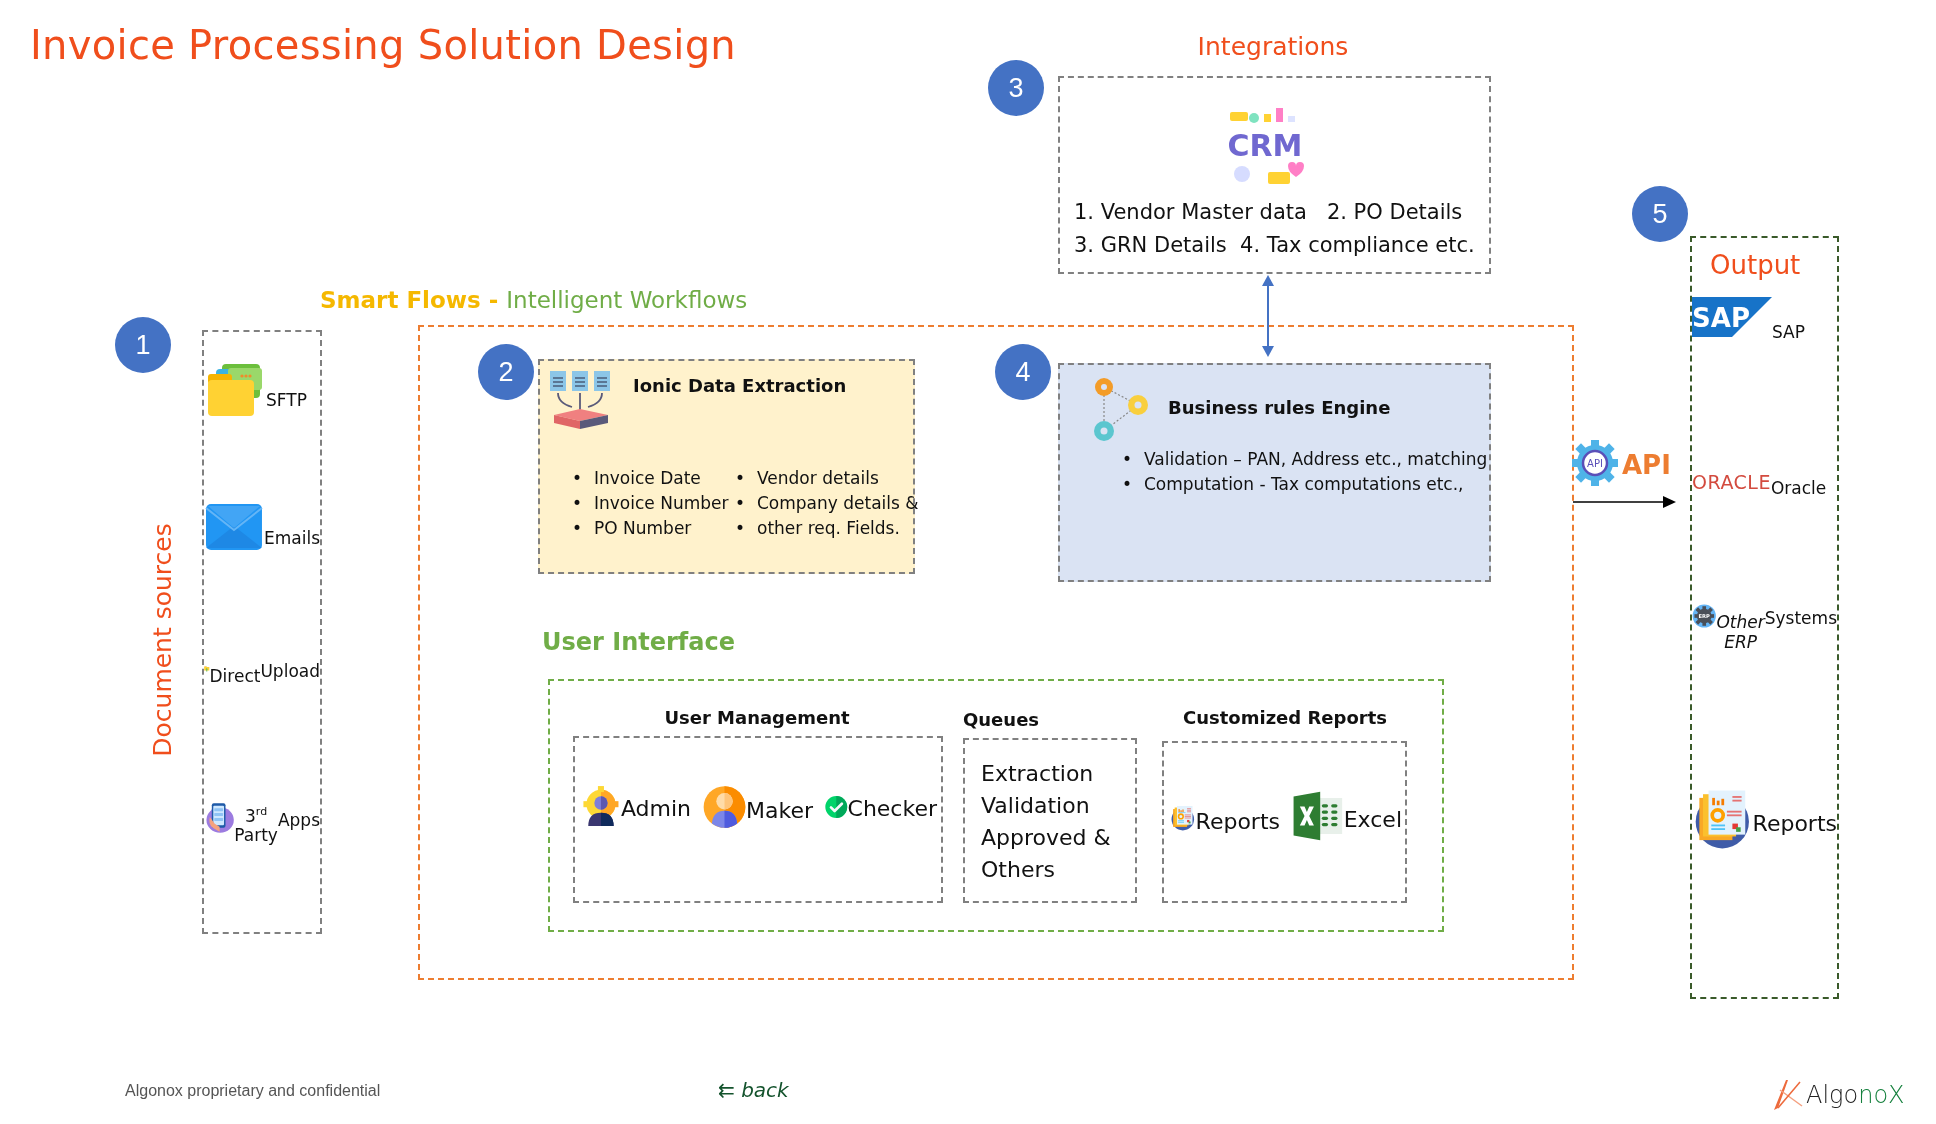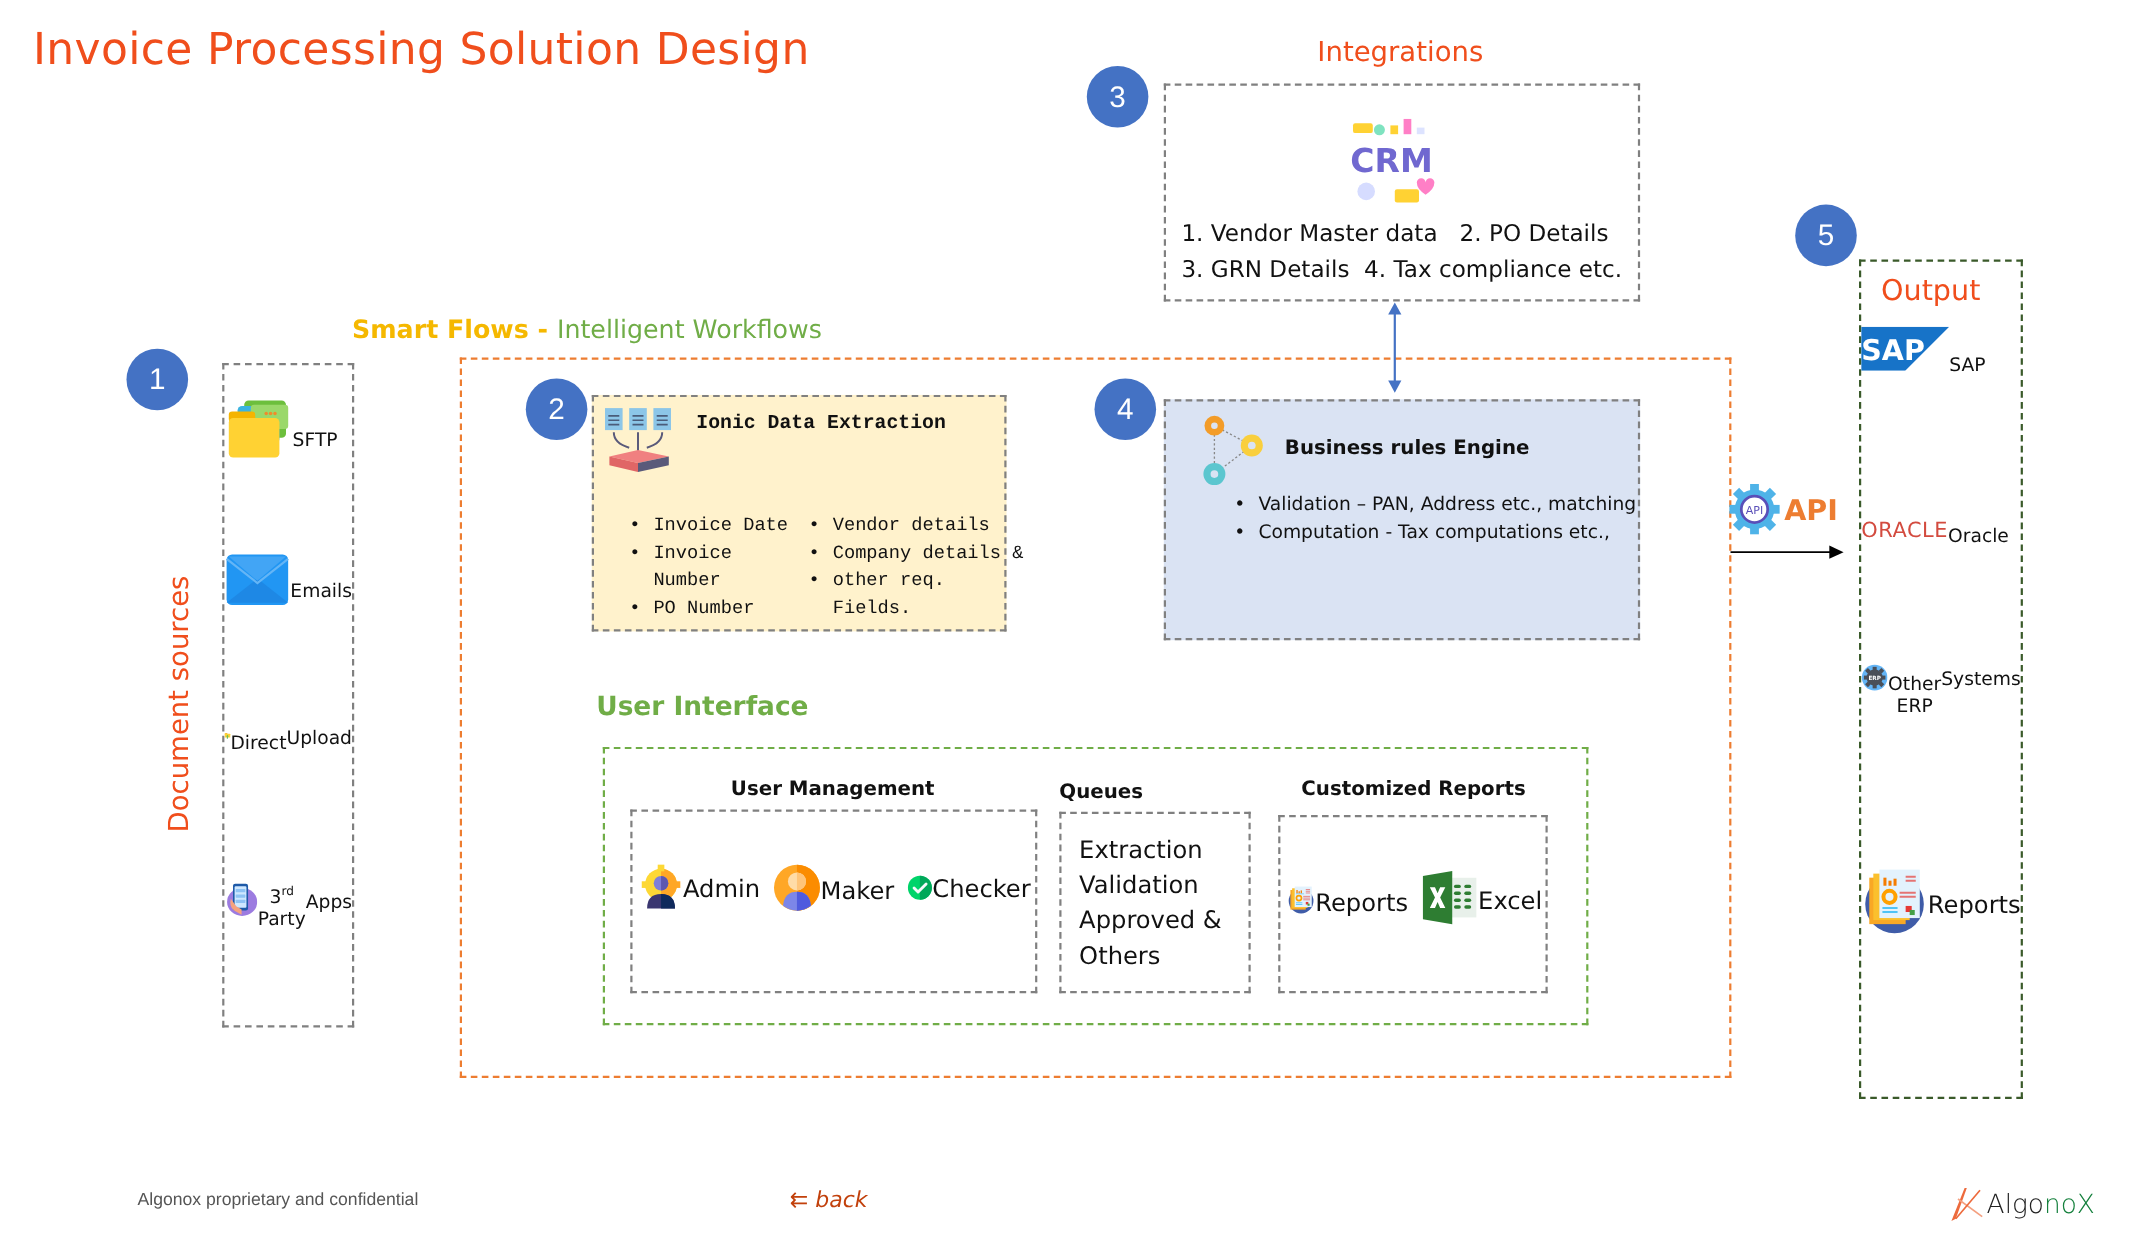--- a/index.html
+++ b/index.html
@@ -84,21 +84,21 @@
   </div>
 </div>
 
 <div class="abs" style="left:320px;top:287px;font-size:23px;white-space:nowrap;">
   <span style="color:#F5B800;font-weight:bold;">Smart Flows - </span><span style="color:#70AD47;">Intelligent Workflows</span>
 </div>
 
 <div class="abs dash-orange" style="left:418px;top:325px;width:1156px;height:655px;"></div>
 
 <div class="badge" style="left:478px;top:344px;">2</div>
-<div class="abs dash-gray" style="left:538px;top:359px;width:377px;height:215px;background:#FFF2CC;font-family:Liberation Mono, monospace;">
+<div class="abs dash-gray" style="left:538px;top:359px;width:377px;height:215px;background:#FFF2CC;">
   <svg class="abs" style="left:8px;top:8px;" width="66" height="62" viewBox="0 0 66 62">
     <rect x="2" y="2" width="16" height="20" fill="#8CC6E8"></rect>
       <rect x="24" y="2" width="16" height="20" fill="#8CC6E8"></rect>
       <rect x="46" y="2" width="16" height="20" fill="#8CC6E8"></rect>
     <g stroke="#4A5C7A" stroke-width="1.5">
         <line x1="5" y1="9" x2="15" y2="9"></line>
         <line x1="5" y1="13" x2="15" y2="13"></line>
         <line x1="5" y1="17" x2="15" y2="17"></line>
         <line x1="27" y1="9" x2="37" y2="9"></line>
         <line x1="27" y1="13" x2="37" y2="13"></line>
@@ -330,21 +330,21 @@
           <rect x="34" y="60" width="12" height="12"></rect>
         <rect x="8" y="34" width="12" height="12"></rect>
           <rect x="60" y="34" width="12" height="12"></rect>
         <rect x="14" y="14" width="12" height="12" transform="rotate(45 20 20)"></rect>
           <rect x="54" y="54" width="12" height="12" transform="rotate(45 60 60)"></rect>
         <rect x="54" y="14" width="12" height="12" transform="rotate(45 60 20)"></rect>
           <rect x="14" y="54" width="12" height="12" transform="rotate(45 20 60)"></rect>
       </g>
       <text x="40" y="47" text-anchor="middle" font-family="DejaVu Sans, sans-serif" font-weight="bold" font-size="17" fill="#ffffff">ERP</text>
     </svg>
-    <div class="lbl" style="margin-top:32px;">Other ERP</div>
+    <div class="lbl" style="margin-top:32px;font-style:italic;">Other ERP</div>
     <div class="lbl" style="margin-top:3px;">Systems</div>
   </div>
 
   <div class="abs center-col" style="left:0;top:548px;width:145px;">
     <svg width="66" height="66" viewBox="0 0 66 66">
       <circle cx="33" cy="36" r="29" fill="#3F5CA8"></circle>
       <rect x="8" y="10" width="36" height="46" fill="#F9A825"></rect>
       <rect x="12" y="6" width="36" height="46" fill="#FBC02D"></rect>
       <rect x="18" y="2" width="40" height="48" fill="#E3F2FD"></rect>
       <g fill="#F57C00">
@@ -364,21 +364,21 @@
           <line x1="21" y1="44" x2="36" y2="44"></line>
         </g>
       <rect x="44" y="38" width="6" height="6" fill="#E53935"></rect>
         <rect x="48" y="42" width="5" height="5" fill="#43A047"></rect>
     </svg>
     <div class="lbl-lg" style="margin-top:8px;">Reports</div>
   </div>
 </div>
 
 <div class="abs" style="left:125px;top:1082px;font-size:16px;color:#555;font-family:'Liberation Sans', sans-serif;">Algonox proprietary and confidential</div>
-<div class="abs" style="left:718px;top:1078px;font-size:20px;color:#c2410c;white-space:nowrap;">
+<div class="abs" style="left:718px;top:1078px;font-size:20px;color:#14532d;white-space:nowrap;">
   <span>⇇</span>
   <span style="font-style:italic;">back</span>
 </div>
 <div class="abs" style="left:1772px;top:1078px;display:flex;align-items:center;">
   <svg width="34" height="34" viewBox="0 0 34 34">
     <path d="M2 32 L14 2 L16 2 L6 30 Z" fill="#ED6A3C"></path>
     <line x1="8" y1="12" x2="30" y2="28" stroke="#F4A080" stroke-width="1.5"></line>
     <line x1="28" y1="4" x2="6" y2="30" stroke="#ED6A3C" stroke-width="1.5"></line>
   </svg>
   <span style="font-size:24px;color:#222;font-weight:300;font-family:'DejaVu Sans', sans-serif;">Algo</span>

